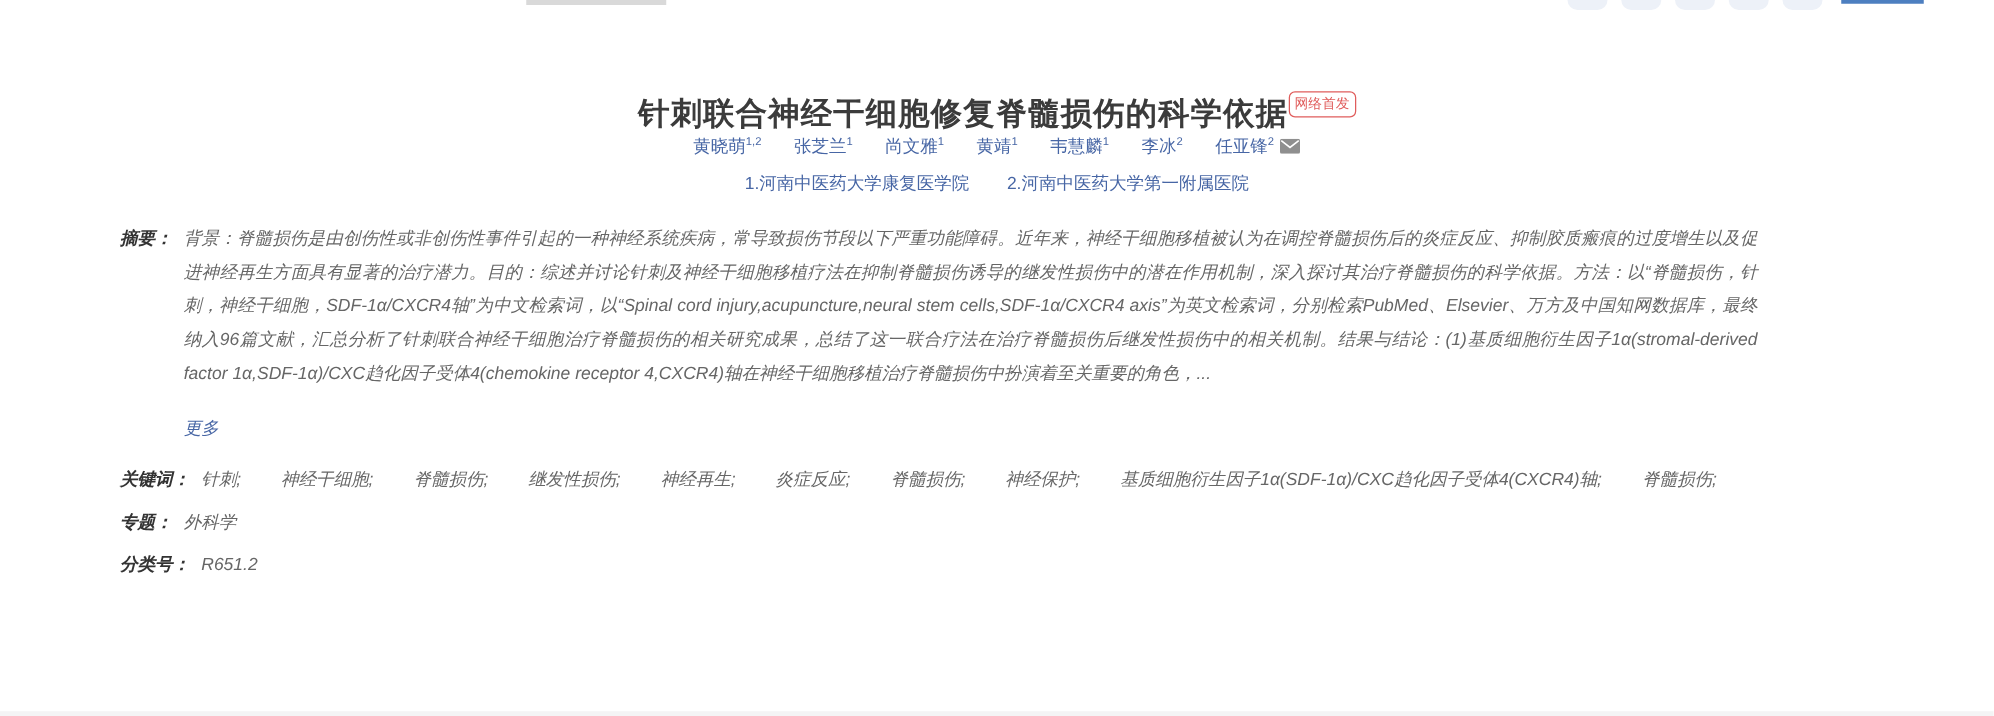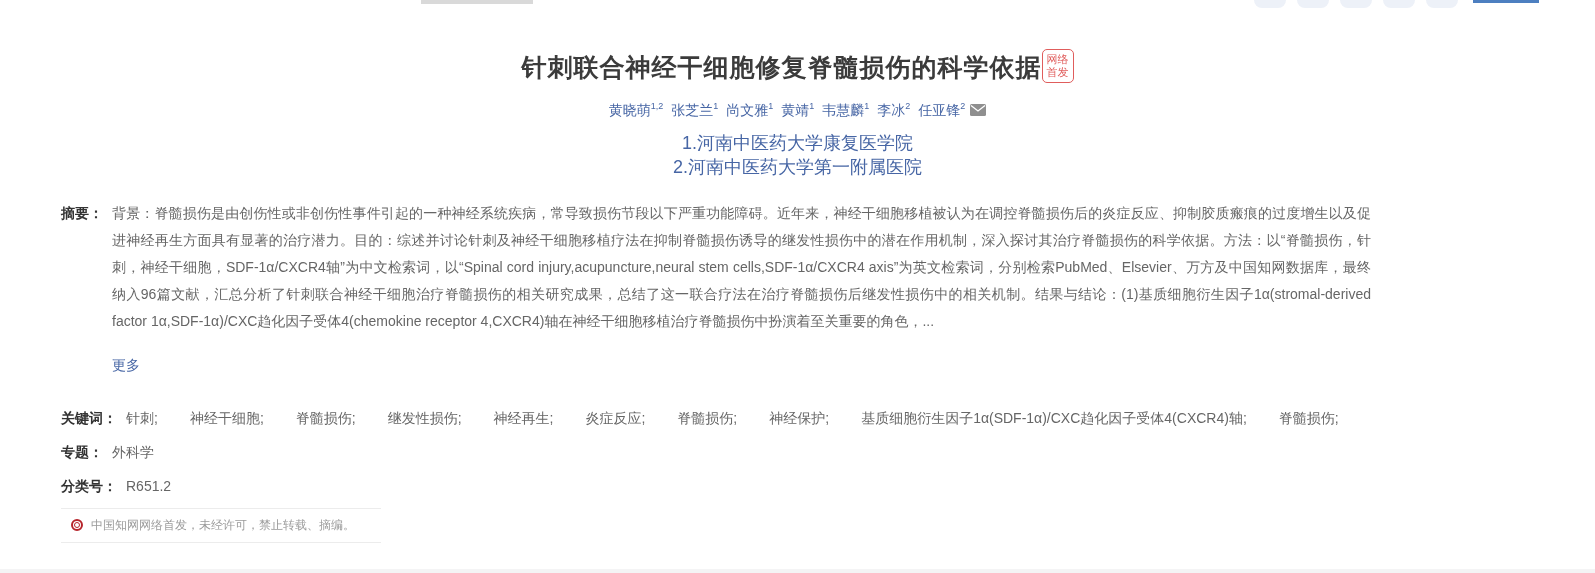--- a/index.html
+++ b/index.html
@@ -8,43 +8,43 @@
     background:#ffffff;
     font-family:"Liberation Sans","DejaVu Sans",sans-serif;
     color:#666;
   }
   
   .tab-remnant{position:absolute;left:421px;top:0;width:112px;height:4px;background:#d9d9d9;}
   .pill-remnant{position:absolute;top:0;width:32px;height:8px;background:#edf1f8;border-radius:0 0 16px 16px;}
   .p1{left:1254px}.p2{left:1297px}.p3{left:1340px}.p4{left:1383px}.p5{left:1426px}
   .blue-remnant{position:absolute;left:1473px;top:0;width:66px;height:3px;background:#4d7fc0;}
   
-  .header{padding-top:50px;text-align:center;}
+  .header{padding-top:74px;text-align:center;}
   .title-line{font-size:25px;line-height:34px;color:#3b3b3b;font-weight:600;letter-spacing:1px;}
   .badge{
-    display:inline-flex;flex-direction:column;align-items:center;justify-content:flex-end;
+    display:inline-flex;flex-direction:row;align-items:center;justify-content:flex-end;
     border:1px solid #e05d5c;border-radius:5px;color:#e05d5c;
     font-size:11px;line-height:13px;font-weight:400;letter-spacing:0;
     padding:3px 4px;vertical-align:top;position:relative;top:-1px;
   }
-  .authors{margin-top:17px;display:flex;justify-content:center;align-items:center;column-gap:8px;font-size:14px;}
+  .authors{display:flex;justify-content:center;align-items:center;column-gap:26px;font-size:14px;}
   .author{color:#4766a5;text-decoration:none;cursor:pointer;white-space:nowrap;}
   .author sup{font-size:9px;}
   .mail{display:inline-flex;margin-left:5px;position:relative;top:1px;cursor:pointer;}
-  .affils{margin-top:11px;display:flex;justify-content:center;column-gap:30px;font-size:18px;flex-direction:column;}
+  .affils{margin-top:11px;display:flex;justify-content:center;column-gap:30px;font-size:14px;}
   .affil{color:#4766a5;text-decoration:none;cursor:pointer;}
   
-  .content{padding-left:61px;width:1310px;}
+  .content{padding-left:96px;width:1310px;font-style:italic;}
   .row{display:flex;align-items:flex-start;font-size:14px;line-height:27px;}
   .abstract-row{margin-top:21px;}
   .label{flex:0 0 auto;font-weight:700;color:#333;margin-right:9px;white-space:nowrap;}
   .value{flex:1 1 auto;color:#666;}
   .abs-text{display:block;text-align:justify;}
   .more{color:#4766a5;text-decoration:none;cursor:pointer;display:inline-block;margin-top:17px;}
-  .keywords-row{margin-top:26px;text-align:center;}
+  .keywords-row{margin-top:14px;text-align:center;}
   .kw{display:flex;flex-wrap:wrap;column-gap:11px;gap:32px;}
   .kw a{color:#666;text-decoration:none;cursor:pointer;white-space:nowrap;}
   .gap-row{margin-top:7px;}
   .wide-gap-row{margin-top:7px;}
   
   .notice{
     margin-top:8px;width:300px;display:flex;align-items:center;column-gap:8px;
     border-top:1px solid #ececec;border-bottom:1px solid #ececec;
     padding:8px 10px;font-size:12px;color:#9b9b9b;
   }
@@ -126,22 +126,16 @@
   <div class="row wide-gap-row">
     <span class="label">专题：</span>
     <div class="value">外科学</div>
   </div>
 
   <div class="row wide-gap-row">
     <span class="label">分类号：</span>
     <div class="value">R651.2</div>
   </div>
 
-  <div class="notice">
-    <span class="notice-icon">
-        <span class="inner"></span>
-      </span>
-    <span>中国知网网络首发，未经许可，禁止转载、摘编。</span>
-  </div>
 
 </div>
 
 <div class="footer-strip"></div>
 
 </body></html>

